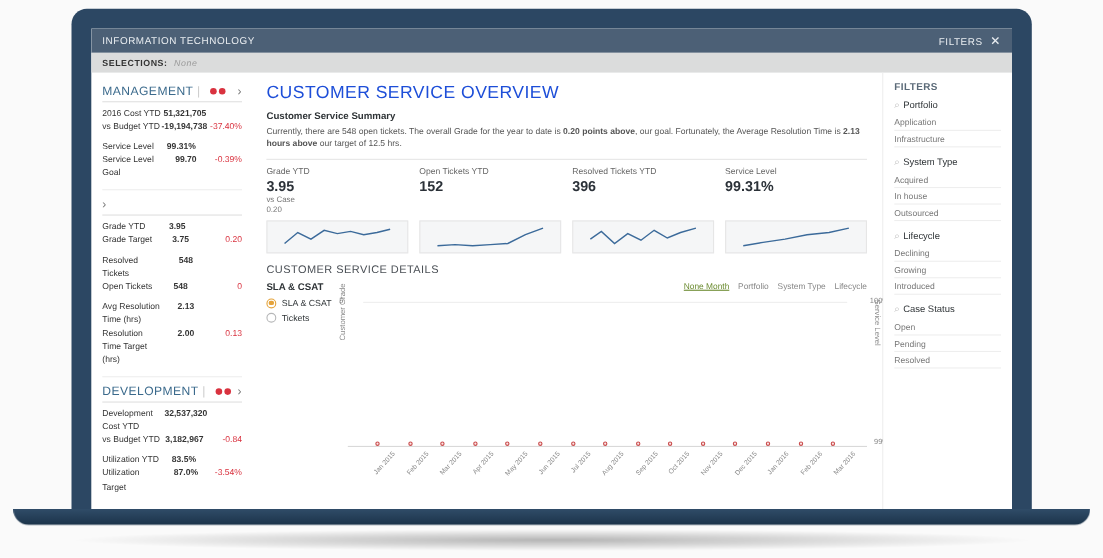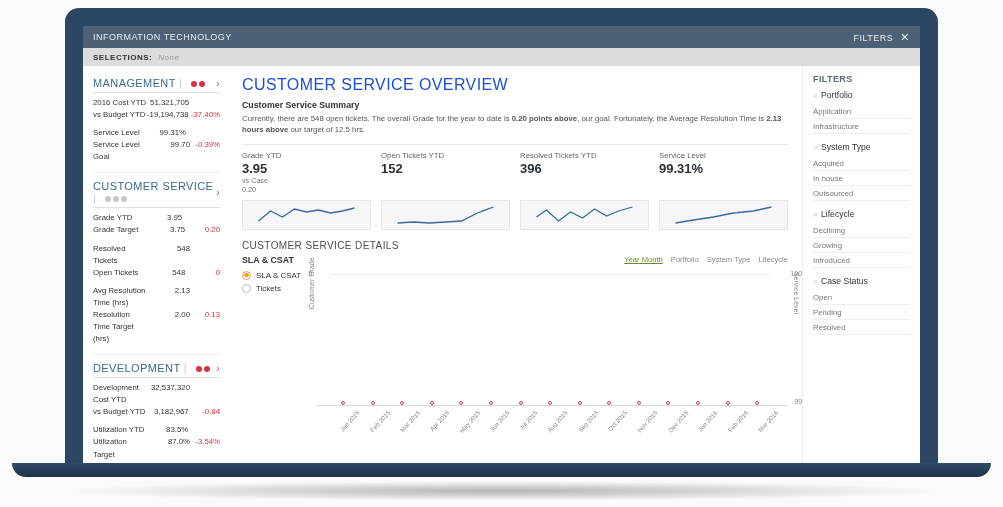--- a/index.html
+++ b/index.html
@@ -16,21 +16,21 @@
 .selections b { color: #333; font-weight: bold; margin-right: 6px; }
 
 .body { flex: 1; display: flex; overflow: hidden; }
 .left { width: 145px; padding: 6px 8px 6px 10px; overflow: auto; font-size: 7.8px; color: #333; }
 .panel-hdr { display: flex; align-items: center; justify-content: space-between; color: #3b6a8c; font-size: 11px; letter-spacing: .4px; padding: 5px 0 3px; border-bottom: 1px solid #e0e0e0; margin-bottom: 4px; }
 .panel-hdr .dots { margin-left: 4px; }
 .panel-hdr .caret { color: #777; }
 .dot { display: inline-block; width: 6px; height: 6px; border-radius: 50%; margin: 0 1px; vertical-align: middle; }
 .dot.red { background: #d9323f; } .dot.grey { background: #c4c6c8; }
 .kv { display: flex; justify-content: space-between; line-height: 1.55; }
-.kv span:nth-child(2) { text-align: right; min-width: 42px; }
+.kv span:nth-child(2) { text-align: center; min-width: 42px; font-weight: bold; }
 .kv span:nth-child(3) { color: #d9323f; min-width: 30px; text-align: right; }
 .gap { height: 6px; }
 .panel-sep { height: 10px; border-bottom: 1px solid #eee; margin-bottom: 2px; }
 
 .main { flex: 1; padding: 10px 14px; overflow: auto; color: #2f3437; }
 h1 { font-size: 16px; font-weight: 400; color: #1d4ed8; letter-spacing: .4px; margin-bottom: 6px; }
 .summary-title { font-size: 8.8px; font-weight: bold; color: #2f3437; }
 .summary-text { font-size: 7.8px; color: #555; line-height: 1.45; margin: 3px 0 8px; }
 .kpis { display: flex; gap: 10px; border-top: 1px solid #e6e6e6; padding-top: 6px; }
 .kpi { flex: 1; }
@@ -119,21 +119,20 @@
               </div>
               <div class="kv">
                 <span>Service Level Goal</span>
                 <span>99.70</span>
                 <span>-0.39%</span>
               </div>
             </div>
           <div class="panel-sep"></div>
 
           <div class="panel-hdr">
-            <span><span>CUSTOMER SERVICE</span> <span style="color:#ccc">|</span> <span class="dots"><span class="dot grey"></span><span class="dot grey"></span><span class="dot grey"></span></span></span>
             <span class="caret">›</span>
           </div>
           <div id="cs1">
               <div class="kv">
                 <span>Grade YTD</span>
                 <span>3.95</span>
                 <span></span>
               </div>
               <div class="kv">
                 <span>Grade Target</span>
@@ -259,21 +258,21 @@
                   <span class="r on"></span>
                   <span>SLA &amp; CSAT</span>
                 </div>
               <div class="radio grey">
                   <span class="r"></span>
                   <span>Tickets</span>
                 </div>
             </div>
             <div class="chart-wrap">
               <div class="chart-tabs">
-                <span class="active">Year Month</span>
+                <span class="active">None Month</span>
                 <span>Portfolio</span>
                 <span>System Type</span>
                 <span>Lifecycle</span>
               </div>
               <div class="chart">
                 <div class="ylbl">Customer Grade</div>
                 <div class="y2lbl">Service Level</div>
                 <div class="ytick" style="top:4px">5</div>
                 <div class="y2t" style="top:4px">100%</div>
                 <div class="y2t" style="bottom:0">99%</div>

